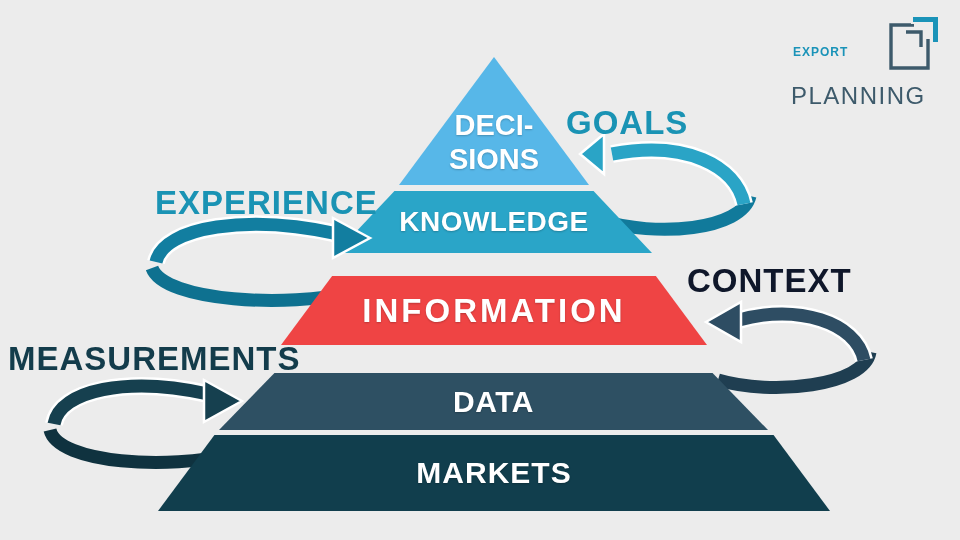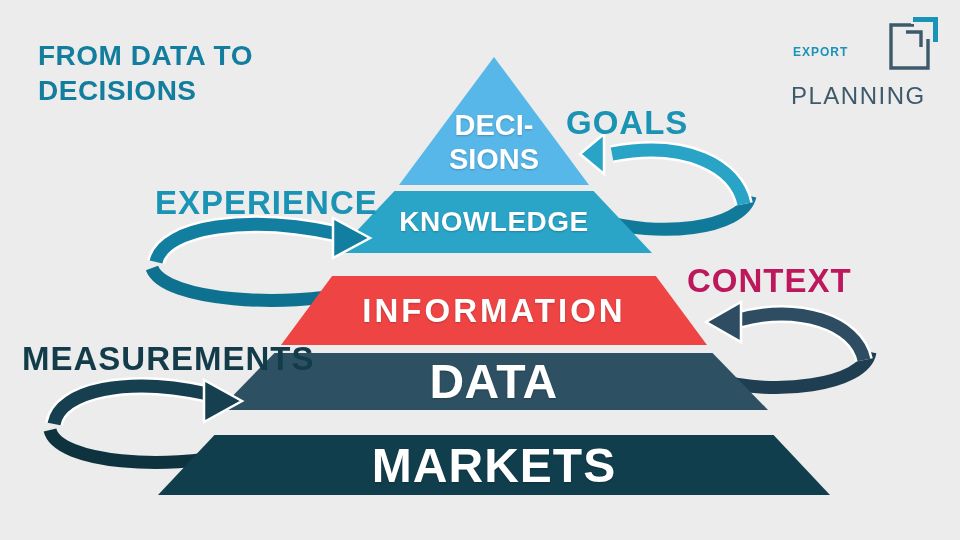--- a/index.html
+++ b/index.html
@@ -22,30 +22,30 @@
   }
   .lvl-decisions{left:399px;top:57px;width:190px;height:128px;
     clip-path:polygon(50% 0%,100% 100%,0% 100%);
     align-items:flex-start;font-size:29px;line-height:1.16;padding-top:0;}
   .lvl-decisions .lvl-label{margin-top:52px;}
   .lvl-decisions .l1,.lvl-decisions .l2{display:block;}
   .lvl-knowledge{left:336px;top:191px;width:316px;height:62px;font-size:28px;letter-spacing:.5px;
     clip-path:polygon(18.5% 0%,81.5% 0%,100% 100%,0% 100%);}
   .lvl-information{left:281px;top:276px;width:426px;height:69px;font-size:33px;letter-spacing:3px;
     clip-path:polygon(12% 0%,88% 0%,100% 100%,0% 100%);}
-  .lvl-data{left:219px;top:353px;width:549px;height:57px;font-size:48px;letter-spacing:.5px;
+  .lvl-data{left:219px;top:373px;width:549px;height:57px;font-size:30px;letter-spacing:.5px;
     clip-path:polygon(10.1% 0%,89.9% 0%,100% 100%,0% 100%);}
-  .lvl-markets{left:158px;top:435px;width:672px;height:60px;font-size:48px;letter-spacing:1px;
+  .lvl-markets{left:158px;top:435px;width:672px;height:76px;font-size:30px;letter-spacing:1px;
     clip-path:polygon(8.4% 0%,91.6% 0%,100% 100%,0% 100%);}
 
   .annot{position:absolute;z-index:4;font-weight:700;font-size:33px;letter-spacing:1px;white-space:nowrap;}
   .annot-goals{left:566px;top:104px;}
   .annot-experience{left:155px;top:184px;}
   .annot-context{left:687px;top:262px;}
-  .annot-measurements{left:22px;top:340px;}
+  .annot-measurements{left:8px;top:340px;}
 
   .title{position:absolute;z-index:5;left:38px;top:38px;
     font-size:28px;font-weight:700;line-height:1.25;letter-spacing:.5px;}
   .title span{display:block;}
 
   .logo{position:absolute;z-index:5;left:780px;top:10px;width:170px;height:84px;}
   .logo-export{position:absolute;left:13px;top:35px;font-size:12px;font-weight:700;letter-spacing:1px;}
   .logo-planning{position:absolute;left:11px;top:56px;font-size:24px;font-weight:400;letter-spacing:1.5px;margin-top:16px;}
   .logo-icon{position:absolute;left:104px;top:3px;width:58px;height:58px;}
 </style>
@@ -98,27 +98,23 @@
 
   <svg class="layer heads" viewBox="0 0 960 540">
     <polygon class="head" points="580,154 604,134 604,174" fill="#2aa4c6"></polygon>
     <polygon class="head" points="370,238 333,218 333,258" fill="#127ea0"></polygon>
     <polygon class="head" points="706,322 741,302 741,342" fill="#2e4d63"></polygon>
     <polygon class="head" points="242,401 204,380 204,422" fill="#16404f"></polygon>
   </svg>
 
   <div class="annot annot-goals" style="color: rgb(26, 147, 180);">GOALS</div>
   <div class="annot annot-experience" style="color: rgb(26, 147, 180);">EXPERIENCE</div>
-  <div class="annot annot-context" style="color: #be185d;">CONTEXT</div>
+  <div class="annot annot-context" style="color: #0f172a;">CONTEXT</div>
   <div class="annot annot-measurements" style="color: rgb(19, 60, 75);">MEASUREMENTS</div>
 
-  <div class="title" style="color: rgb(19, 125, 158);">
-    <span class="t1">FROM DATA TO</span>
-    <span class="t2">DECISIONS</span>
-  </div>
 
   <div class="logo">
     <span class="logo-export" style="color: rgb(26, 147, 184);">EXPORT</span>
     <span class="logo-planning" style="color: rgb(61, 90, 107);">PLANNING</span>
     <svg class="logo-icon" viewBox="0 0 58 58">
       <path d="M30,12 H7 V55 H44 V26" fill="none" stroke-width="3.4" stroke="#3d5a6b"></path>
       <path d="M22,19 H37 V34" fill="none" stroke-width="3.4" stroke="#3d5a6b"></path>
       <path d="M28,3 H55 V30 H48 V10 H28 Z" stroke="#ececec" stroke-width="2" fill="#1a93b8"></path>
     </svg>
   </div>

